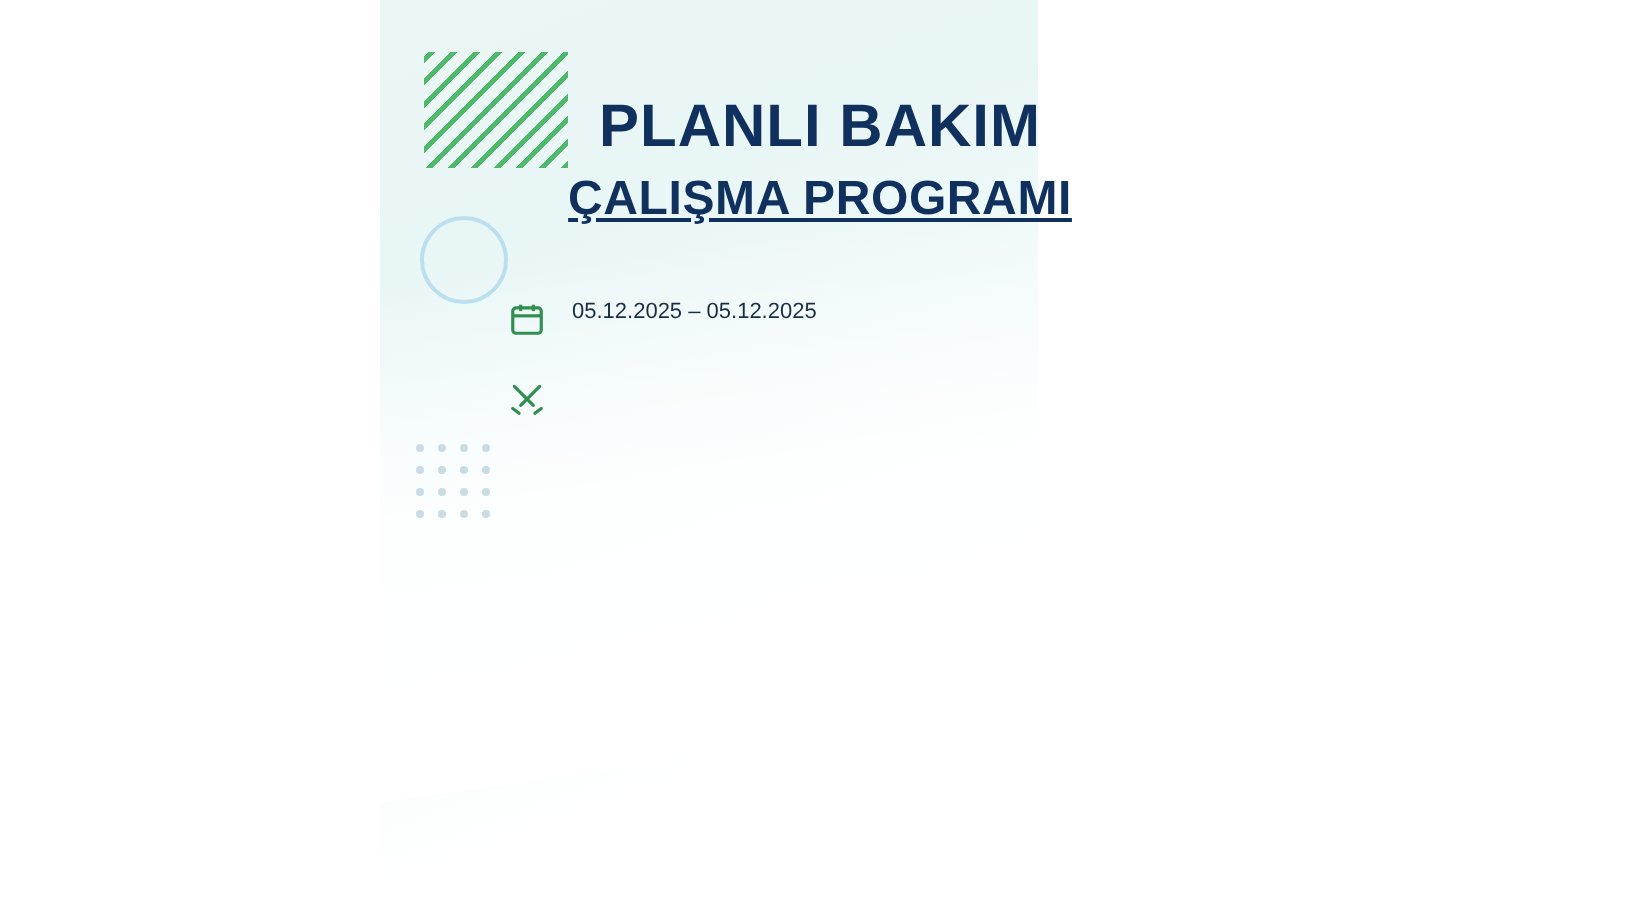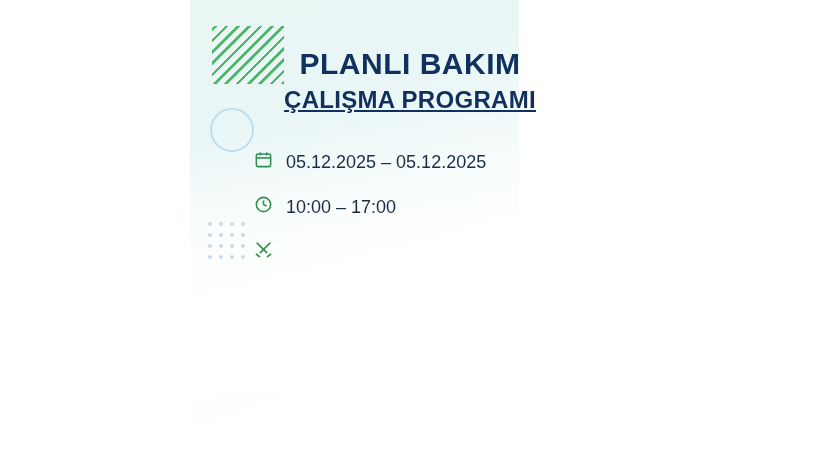--- a/index.html
+++ b/index.html
@@ -148,21 +148,21 @@
     width: 22px;
     min-width: 22px;
     height: 22px;
     margin-right: 12px;
     display: flex;
     align-items: center;
     justify-content: center;
     color: #2f8f4e;
   }
   .info-text {
-    font-size: 18px;
+    font-size: 11px;
     color: #1b2d46;
     line-height: 1.45;
     padding-top: 1px;
   }
   .info-text.address {
     line-height: 1.5;
   }
 </style>
 </head>
 <body>
@@ -225,29 +225,20 @@
             <svg width="19" height="19" viewBox="0 0 24 24" fill="none" stroke="#2f8f4e" stroke-width="2">
               <rect x="3" y="5" width="18" height="16" rx="2"></rect>
               <line x1="3" y1="10" x2="21" y2="10"></line>
               <line x1="8" y1="3" x2="8" y2="7"></line>
               <line x1="16" y1="3" x2="16" y2="7"></line>
             </svg>
           </span>
           <span class="info-text">05.12.2025 – 05.12.2025</span>
         </div>
 
-        <div class="info-row">
-          <span class="info-icon">
-            <svg width="19" height="19" viewBox="0 0 24 24" fill="none" stroke="#2f8f4e" stroke-width="2">
-              <circle cx="12" cy="12" r="9"></circle>
-              <polyline points="12,7 12,12 16,14"></polyline>
-            </svg>
-          </span>
-          <span class="info-text">10:00 – 17:00</span>
-        </div>
 
         <div class="info-row">
           <span class="info-icon">
             <svg width="19" height="19" viewBox="0 0 24 24" fill="none" stroke="#2f8f4e" stroke-width="2" stroke-linecap="round">
               <line x1="4" y1="4" x2="16" y2="16"></line>
               <line x1="20" y1="4" x2="8" y2="16"></line>
               <path d="M3 18l4 3"></path>
               <path d="M21 18l-4 3"></path>
             </svg>
           </span>

